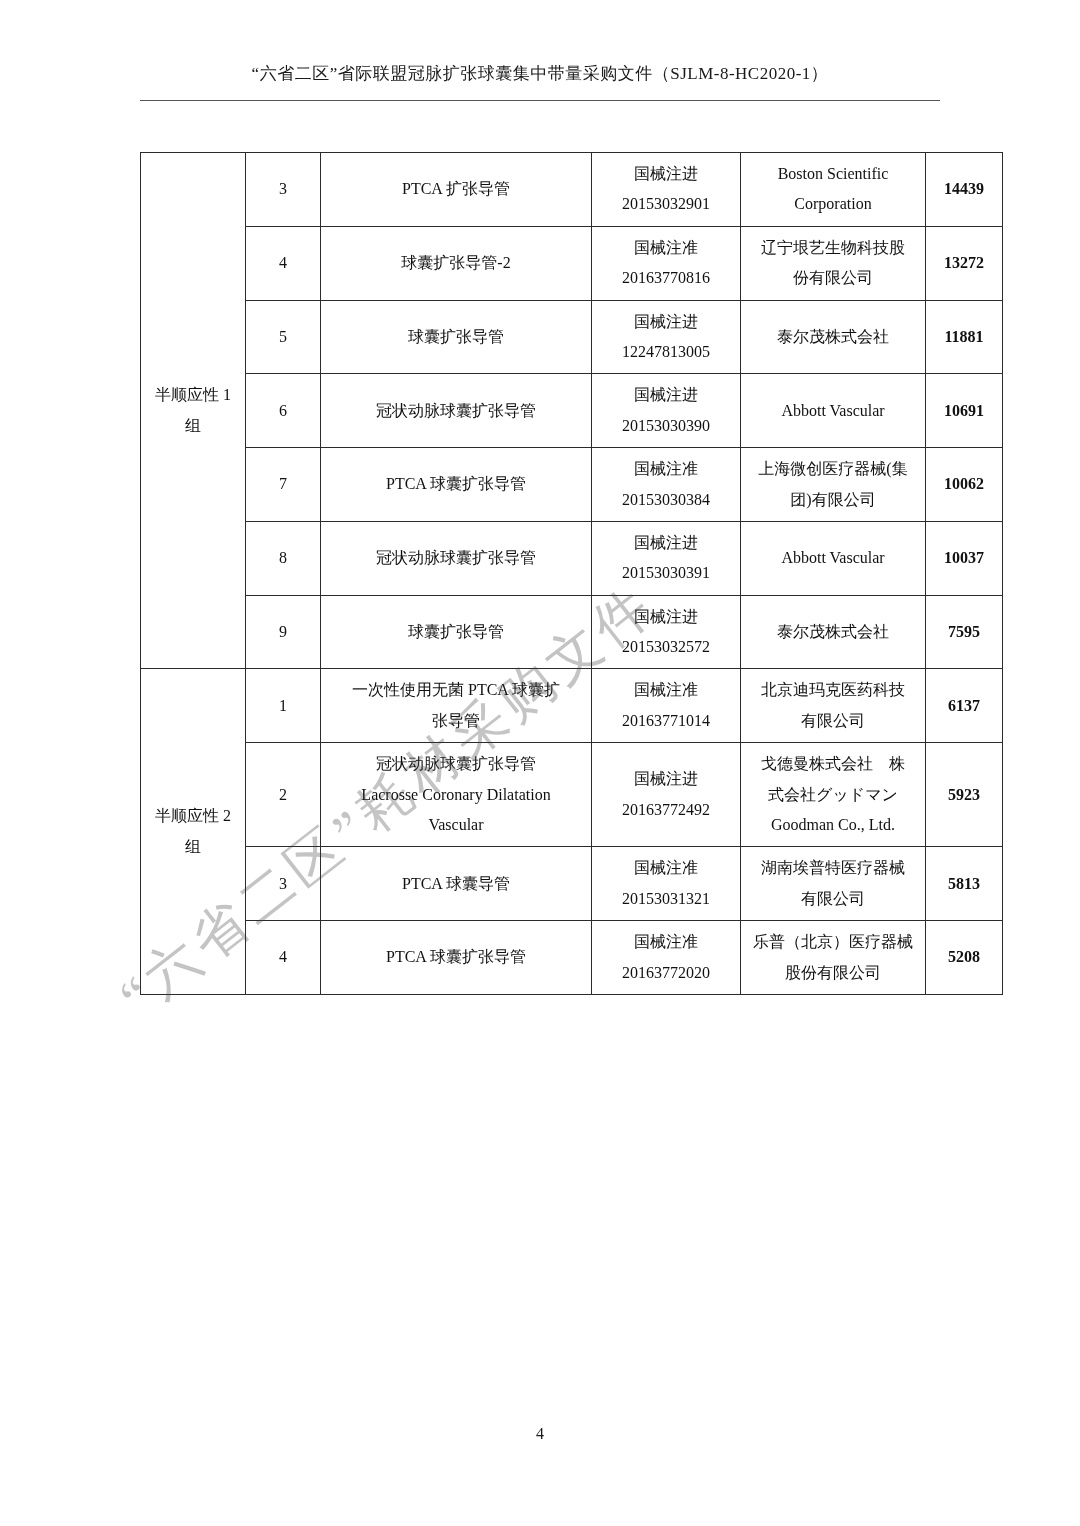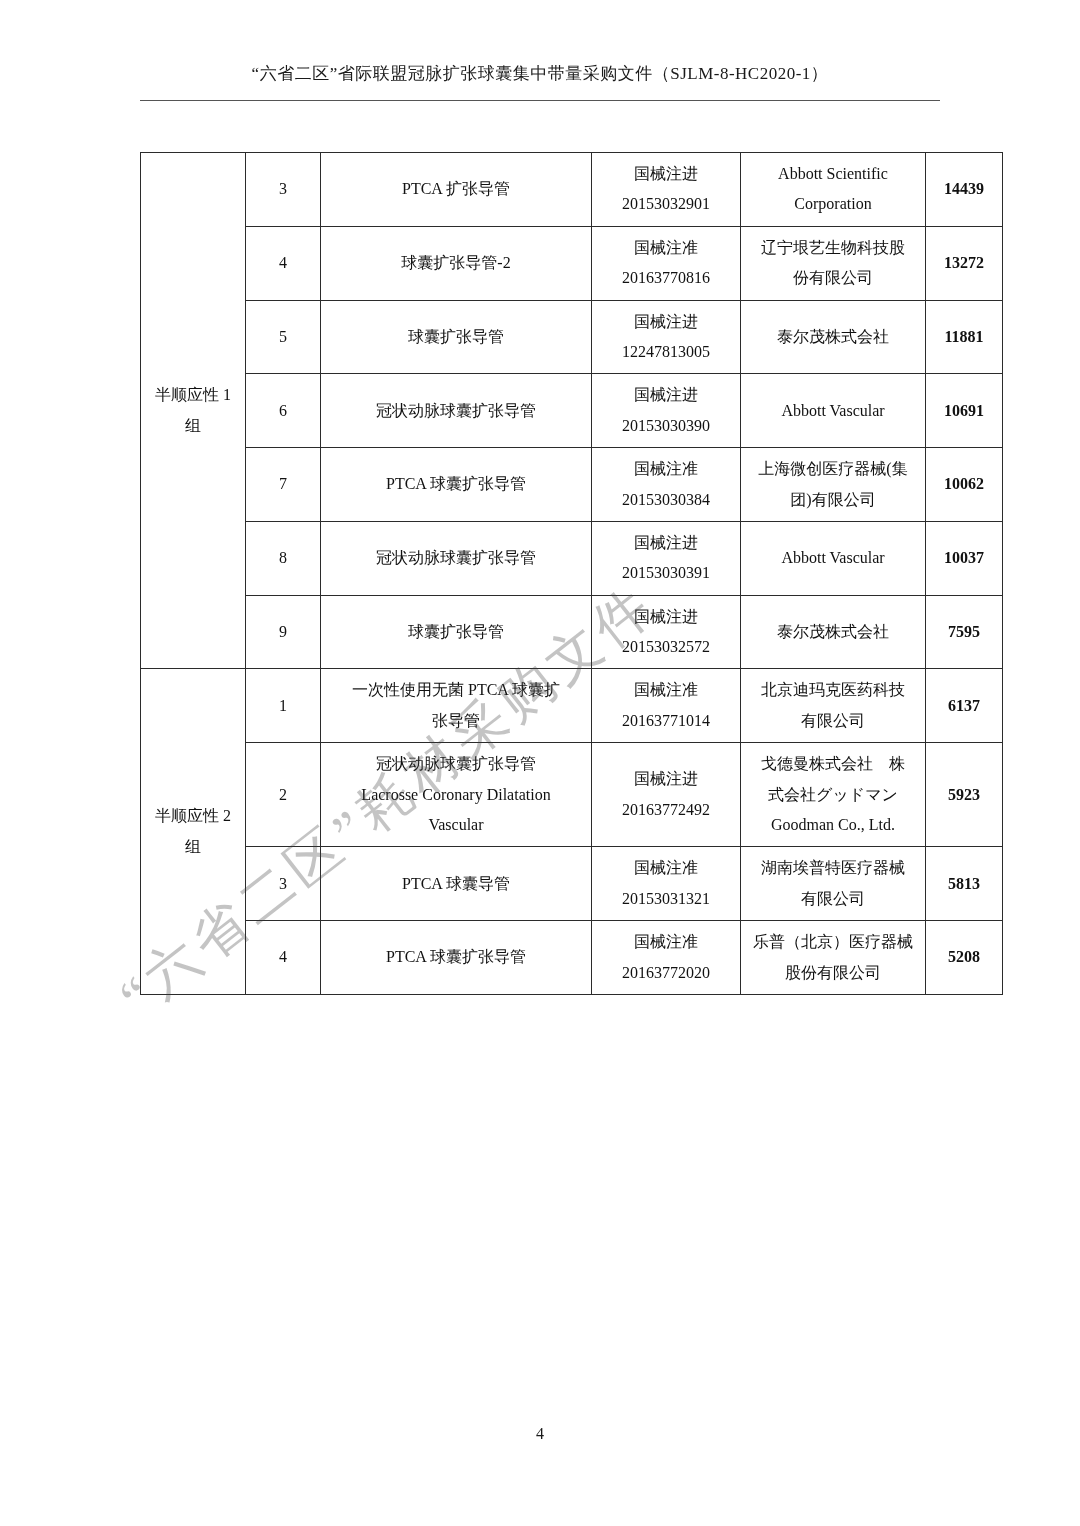--- a/index.html
+++ b/index.html
@@ -131,21 +131,21 @@
             </td>
             <td class="col-no">3</td>
             <td class="col-name cell-lines">
               <span>PTCA 扩张导管</span>
             </td>
             <td class="col-reg cell-lines">
               <span>国械注进</span>
               <span>20153032901</span>
             </td>
             <td class="col-maker cell-lines">
-              <span>Abbott Scientific</span>
+              <span>Boston Scientific</span>
               <span>Corporation</span>
             </td>
             <td class="col-qty">14439</td>
           </tr>
           <tr>
             <td class="col-no">4</td>
             <td class="col-name cell-lines">
               <span>球囊扩张导管-2</span>
             </td>
             <td class="col-reg cell-lines">

